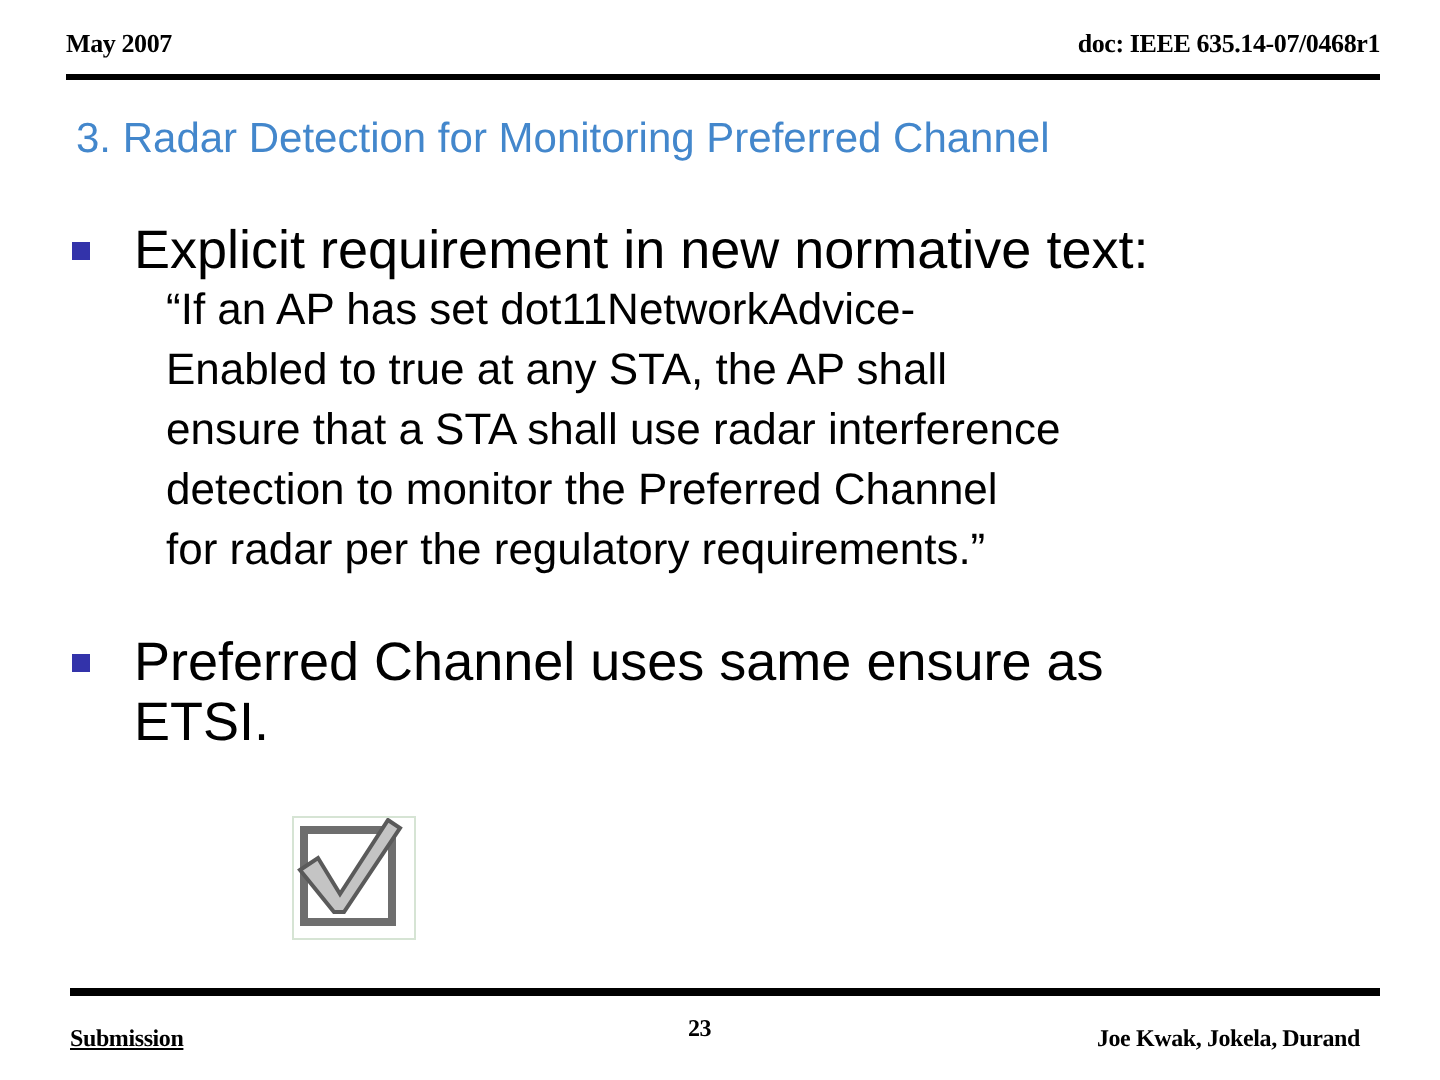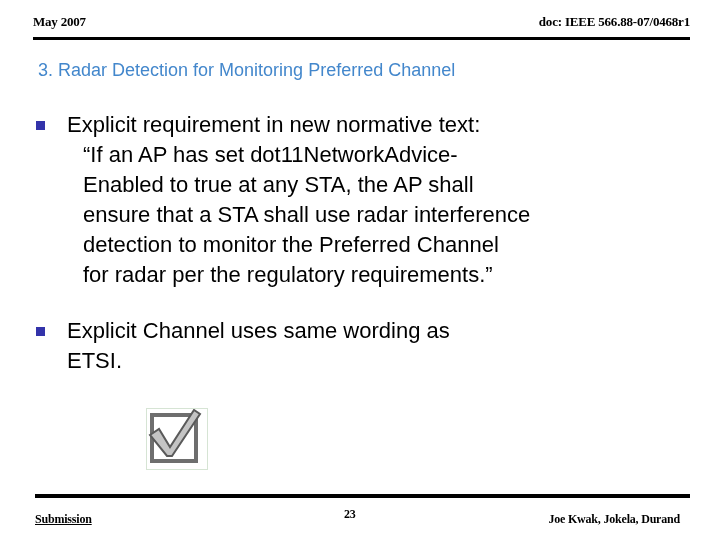--- a/index.html
+++ b/index.html
@@ -43,21 +43,21 @@
     height: 3px;
     background: #000000;
   }
 
   
   #slide-title {
     position: absolute;
     left: 38px;
     top: 54px;
     width: 666px;
-    font-size: 18px;
+    font-size: 21px;
     line-height: 32px;
     color: #4387CC;
     white-space: nowrap;
   }
 
   
   #body {
     position: absolute;
     left: 36px;
     top: 110px;
@@ -73,21 +73,21 @@
   }
   .bullet-marker {
     flex: 0 0 auto;
     width: 9px;
     height: 9px;
     background: #3333AA;
     margin-top: 11px;
     margin-right: 22px;
   }
   .bullet-text {
-    font-size: 22px;
+    font-size: 27px;
     line-height: 30px;
     color: #000000;
     white-space: pre-line;
   }
   .quote-text {
     margin-left: 47px;
     font-size: 22px;
     line-height: 30px;
     color: #000000;
     white-space: pre-line;
@@ -137,21 +137,21 @@
   #footer-page  { left: 309px; top: 4px; }
   #footer-right { right: 10px;  top: 9px; }
 </style>
 </head>
 <body>
 
 <div id="slide">
 
   <div id="header">
     <div class="hdr-text">May 2007</div>
-    <div class="hdr-text">doc: IEEE 566.88-07/0468r1</div>
+    <div class="hdr-text">doc: IEEE 635.14-07/0468r1</div>
   </div>
   <div id="header-rule"></div>
 
   <div id="slide-title">3. Radar Detection for Monitoring Preferred Channel</div>
 
   <div id="body">
 
     <div class="bullet-block">
       <div class="bullet-row">
         <span class="bullet-marker"></span>
@@ -160,21 +160,21 @@
       <div class="quote-text">“If an AP has set dot11NetworkAdvice-
 Enabled to true at any STA, the AP shall
 ensure that a STA shall use radar interference
 detection to monitor the Preferred Channel
 for radar per the regulatory requirements.”</div>
     </div>
 
     <div class="bullet-block" id="bullet-2-block">
       <div class="bullet-row">
         <span class="bullet-marker"></span>
-        <span class="bullet-text">Explicit Channel uses same wording as
+        <span class="bullet-text">Preferred Channel uses same ensure as
 ETSI.</span>
       </div>
     </div>
 
   </div>
 
   <div id="check-graphic">
     <svg width="60" height="60" viewBox="0 0 60 60" xmlns="http://www.w3.org/2000/svg">
       <rect x="5" y="6" width="44" height="46" fill="#ffffff" stroke="#6E6E6E" stroke-width="4"></rect>
       <polygon points="3,26 12,20 23,38 47,1 53,5 25,47 20,47" fill="#C4C4C4" stroke="#5A5A5A" stroke-width="2" stroke-linejoin="miter"></polygon>

